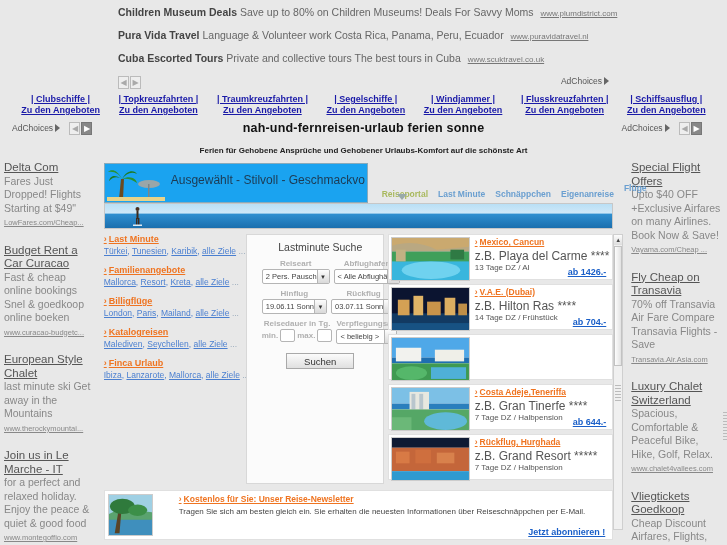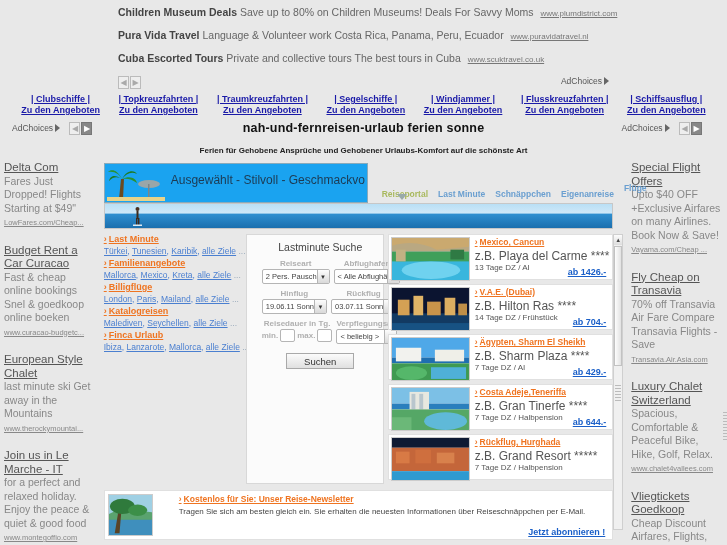--- a/index.html
+++ b/index.html
@@ -60,21 +60,21 @@
   .navtabs .tab.raised{margin-bottom:6px;}
   .caret{position:absolute;left:297px;top:33px;width:0;height:0;
     border-left:5px solid transparent;border-right:5px solid transparent;border-top:6px solid #9aa;}
 
   .beachstrip{margin:0 4px;height:24px;border:1px solid #c7c7c7;position:relative;overflow:hidden;
     background:linear-gradient(#b9dff5 0%,#cfe8f8 38%,#2f8fd0 42%,#1b6fae 100%);}
   .surfer{position:absolute;left:28px;top:2px;width:9px;height:20px;}
 
   .content{display:flex;margin:5px 4px 0 4px;}
   .leftlinks{width:142px;}
-  .ll-item{margin-bottom:2px;}
+  .ll-item{margin-bottom:9px;}
   .ll-head{font-size:9px;font-weight:bold;color:#ef7421;text-decoration:underline;white-space:nowrap;}
   .ll-head .chev{color:#ef7421;text-decoration:none;margin-right:2px;}
   .ll-sub{font-size:8.5px;color:#4a7fd0;margin-top:2px;white-space:nowrap;overflow:hidden;}
   .ll-sub a{color:#4a7fd0;text-decoration:underline;}
   .ll-sub .dots{color:#9ab;text-decoration:none;}
 
   
   .searchbox{width:138px;border:1px solid #d8d8d8;background:#fbfbfb;padding:4px 4px 6px 15px;box-sizing:border-box;}
   .sb-title{text-align:center;font-size:10.5px;color:#444;margin:2px 0 6px 0;}
   .sb-grid{display:flex;gap:4px;}
@@ -267,21 +267,21 @@
         <div class="leftlinks">
           <div class="ll-item">
             <div class="ll-head"><span class="chev">›</span><span>Last Minute</span></div>
             <div class="ll-sub">
               <a>Türkei</a>, <a>Tunesien</a>, <a>Karibik</a>, <a>alle Ziele</a> <span class="dots">...</span>
             </div>
           </div>
           <div class="ll-item">
             <div class="ll-head"><span class="chev">›</span><span>Familienangebote</span></div>
             <div class="ll-sub">
-              <a>Mallorca</a>, <a>Mexico</a>, <a>Kreta</a>, <a>alle Ziele</a> <span class="dots">...</span>
+              <a>Mallorca</a>, <a>Resort</a>, <a>Kreta</a>, <a>alle Ziele</a> <span class="dots">...</span>
             </div>
           </div>
           <div class="ll-item">
             <div class="ll-head"><span class="chev">›</span><span>Billigflüge</span></div>
             <div class="ll-sub">
               <a>London</a>, <a>Paris</a>, <a>Mailand</a>, <a>alle Ziele</a> <span class="dots">...</span>
             </div>
           </div>
           <div class="ll-item">
             <div class="ll-head"><span class="chev">›</span><span>Katalogreisen</span></div>
@@ -405,26 +405,20 @@
               <svg viewBox="0 0 79 44" preserveAspectRatio="none">
                 <rect width="79" height="20" fill="#4fa8e8"></rect>
                 <rect y="20" width="79" height="6" fill="#1f6fb0"></rect>
                 <rect x="4" y="10" width="26" height="14" fill="#f2f2ee"></rect>
                 <rect x="44" y="12" width="30" height="12" fill="#efefe8"></rect>
                 <rect y="26" width="79" height="18" fill="#3f9a52"></rect>
                 <ellipse cx="20" cy="36" rx="16" ry="7" fill="#55b76a"></ellipse>
                 <rect x="40" y="30" width="36" height="12" fill="#4fb0d8"></rect>
               </svg>
             </div>
-            <div class="oinfo">
-              <div class="o-ttl"><span class="chev">›</span><span>Ägypten, Sharm El Sheikh</span></div>
-              <div class="o-l1">z.B. Sharm Plaza ****</div>
-              <div class="o-l2">7 Tage DZ / AI</div>
-              <div class="o-price">ab 429.-</div>
-            </div>
           </div>
 
           <div class="offer">
             <div class="othumb">
               <svg viewBox="0 0 79 44" preserveAspectRatio="none">
                 <rect width="79" height="16" fill="#7cc0e6"></rect>
                 <rect y="16" width="79" height="6" fill="#2a7fbd"></rect>
                 <rect x="18" y="4" width="20" height="20" fill="#e8e8e0"></rect>
                 <rect x="20" y="6" width="4" height="16" fill="#b9c6cd"></rect>
                 <rect x="28" y="6" width="4" height="16" fill="#b9c6cd"></rect>

